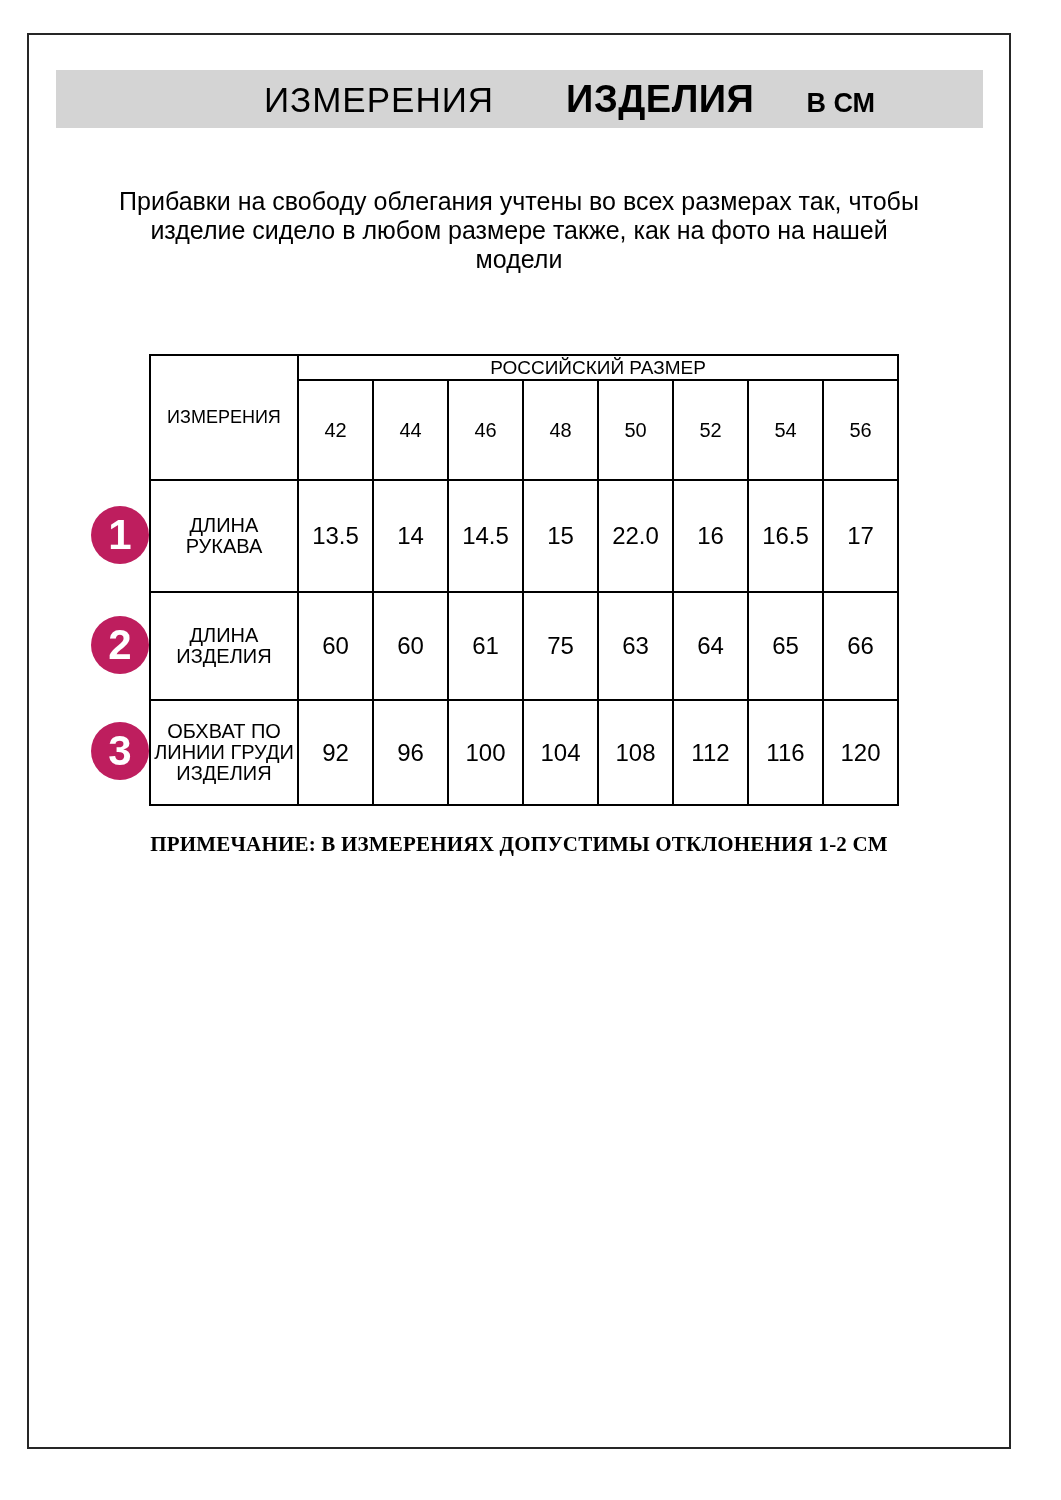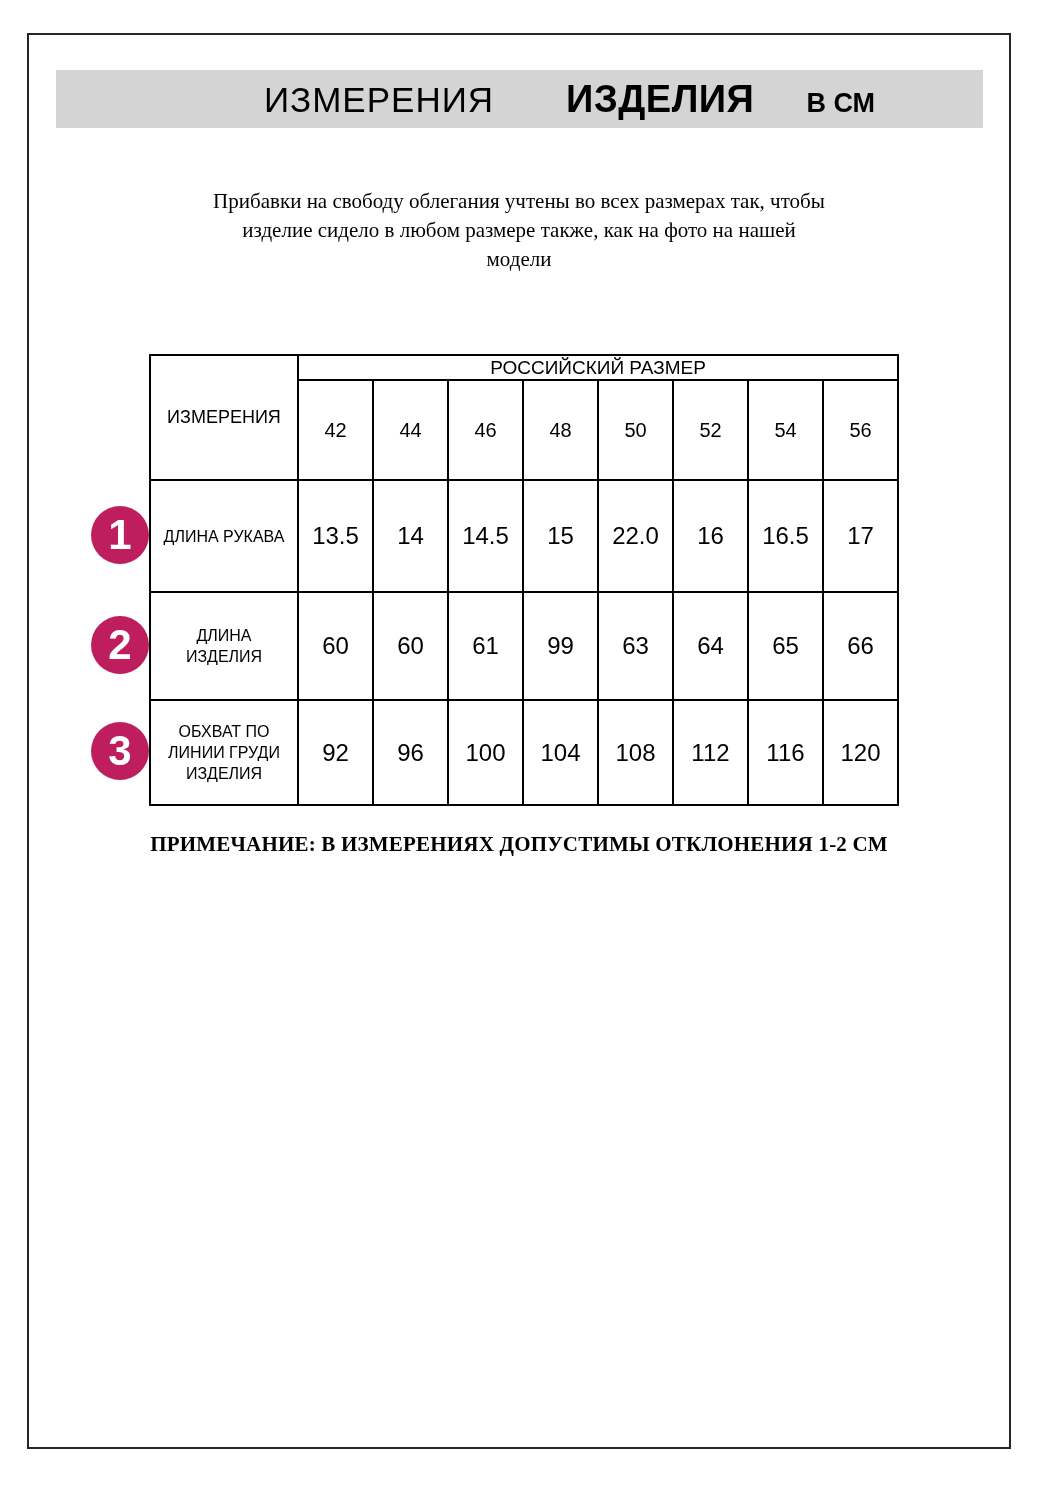--- a/index.html
+++ b/index.html
@@ -68,24 +68,23 @@
     font-size: 29px;
     font-weight: 400;
   }
   .description {
     position: absolute;
     left: 0;
     top: 152px;
     width: 100%;
     margin: 0;
     text-align: center;
-    font-size: 21px;
+    font-size: 25px;
     line-height: 29px;
     white-space: pre-line;
-    font-family: Liberation Serif, serif;
   }
   
   .size-table {
     position: absolute;
     left: 120px;
     top: 319px;
     width: 748px;
     border-collapse: collapse;
     table-layout: fixed;
     background: #fff;
@@ -99,21 +98,21 @@
   }
   .group-row { height: 25px; }
   .sizes-row { height: 100px; }
   .row-h1 { height: 112px; }
   .row-h2 { height: 108px; }
   .row-h3 { height: 105px; }
   .corner-label { font-size: 18px; }
   .group-header { font-size: 19px; margin-left: 28px; }
   .size-head { font-size: 20px; font-weight: 700; }
   .m-label {
-    font-size: 16px;
+    font-size: 20px;
     line-height: 21px;
     white-space: pre-line;
   }
   .m-value { font-size: 24px; }
   
   .badge {
     position: absolute;
     left: 62px;
     width: 58px;
     height: 58px;
@@ -202,21 +201,21 @@
         <td class="m-value">16</td>
         <td class="m-value">16.5</td>
         <td class="m-value">17</td>
       </tr>
       <tr class="row-h2">
         <td class="m-label">ДЛИНА
 ИЗДЕЛИЯ</td>
         <td class="m-value">60</td>
         <td class="m-value">60</td>
         <td class="m-value">61</td>
-        <td class="m-value">99</td>
+        <td class="m-value">75</td>
         <td class="m-value">63</td>
         <td class="m-value">64</td>
         <td class="m-value">65</td>
         <td class="m-value">66</td>
       </tr>
       <tr class="row-h3">
         <td class="m-label">ОБХВАТ ПО
 ЛИНИИ ГРУДИ
 ИЗДЕЛИЯ</td>
         <td class="m-value">92</td>

